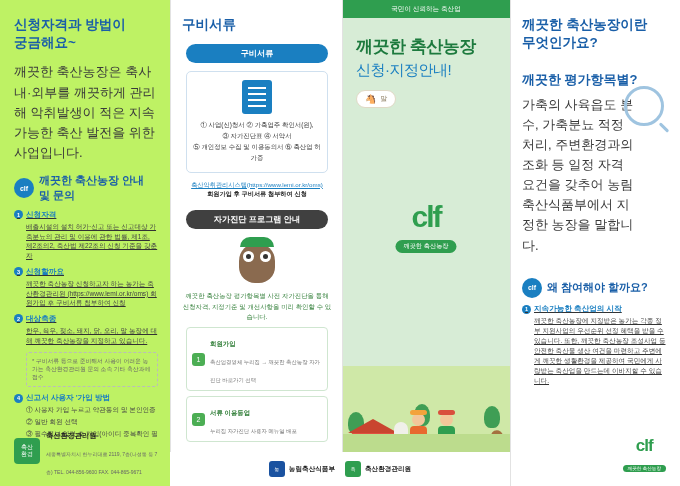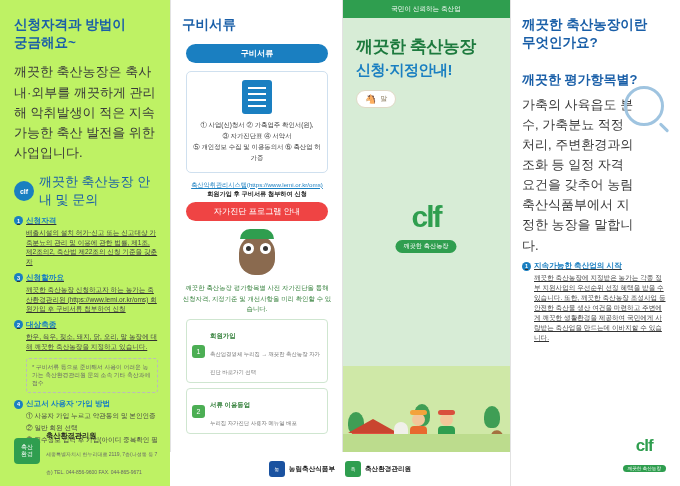--- a/index.html
+++ b/index.html
@@ -20,21 +20,21 @@
   .divider{position:absolute;top:0;bottom:0;width:1px;background:#e2e2e2;}
 
   h1.head{font-size:13.5px;line-height:1.35;margin:0 0 10px 0;font-weight:bold;color:#1a5fa8;}
   h1.head .sub{color:#1a5fa8;font-weight:bold;}
   .body-text{font-size:13px;line-height:1.55;color:#3a3a3a;}
 
   
   .sec-head{display:flex;align-items:center;gap:5px;margin:10px 0 6px;}
   .clf-badge{width:20px;height:20px;border-radius:50%;background:#1a7fc1;color:#fff;
     font-size:7px;font-weight:bold;display:flex;align-items:center;justify-content:center;flex:0 0 auto;}
-  .sec-title{font-size:13px;font-weight:normal;color:#1a5fa8;}
+  .sec-title{font-size:11px;font-weight:bold;color:#1a5fa8;}
 
   .item{margin:5px 0 4px;text-decoration:underline;}
   .item-title{font-size:7.6px;font-weight:bold;color:#1a7fc1;display:flex;gap:3px;align-items:baseline;}
   .num{display:inline-flex;width:9px;height:9px;border-radius:50%;background:#1a7fc1;color:#fff;
     font-size:5.6px;align-items:center;justify-content:center;flex:0 0 auto;margin-top:1px;}
   .item-body{font-size:6.6px;line-height:1.5;color:#444;margin:2px 0 0 12px;}
   .link{color:#1a7fc1;text-decoration:underline;word-break:break-all;}
 
   .note-box{border:1px dashed #bbb;border-radius:3px;padding:4px 5px;margin:6px 0 0 12px;font-size:5.8px;line-height:1.45;color:#666;}
 
@@ -52,41 +52,41 @@
   .blue-bar{background:#1a7fc1;color:#fff;text-align:center;font-size:8.2px;font-weight:bold;
     border-radius:11px;padding:4px 0;margin:10px 4px 8px;}
   .doc-box{border:1px solid #cfe0ef;border-radius:5px;padding:8px 6px;margin:0 4px;text-align:center;background:#fff;}
   .doc-ico{width:30px;height:34px;margin:0 auto 6px;background:#1a7fc1;border-radius:3px;position:relative;}
   .doc-ico:after{content:"";position:absolute;left:6px;right:6px;top:7px;height:2px;background:#fff;
     box-shadow:0 6px 0 #fff,0 12px 0 #fff,0 18px 0 #fff;}
   .doc-list{font-size:6.4px;line-height:1.7;color:#333;text-align:center;}
   .sys-line{font-size:6.2px;color:#1a7fc1;text-align:center;margin:7px 2px 0;line-height:1.5;}
   .sys-line .strong{color:#222;font-weight:bold;}
 
-  .green-bar{background:#ef4444;color:#fff;text-align:center;font-size:8.2px;font-weight:normal;
-    border-radius:11px;padding:4px 0;margin:4px 4px 8px;}
+  .green-bar{background:#404040;color:#fff;text-align:center;font-size:8.2px;font-weight:bold;
+    border-radius:11px;padding:4px 0;margin:12px 4px 8px;}
   .owl{width:42px;height:48px;margin:4px auto 6px;position:relative;}
   .owl-body{position:absolute;left:3px;top:6px;width:36px;height:40px;border-radius:18px 18px 16px 16px;background:#8a6a4f;}
   .owl-eye{position:absolute;top:14px;width:11px;height:11px;border-radius:50%;background:#fff;}
   .owl-eye.l{left:7px;}.owl-eye.r{right:7px;}
   .owl-eye:after{content:"";position:absolute;left:3px;top:3px;width:5px;height:5px;border-radius:50%;background:#333;}
   .owl-cap{position:absolute;left:4px;top:0;width:34px;height:10px;background:#2f9e4f;border-radius:10px 10px 0 0;}
   .center-txt{font-size:6.4px;line-height:1.6;color:#2f7d36;text-align:center;}
   .step{display:flex;align-items:center;gap:5px;border:1px solid #cfe6d0;border-radius:4px;padding:4px 5px;margin:5px 4px;}
   .step-no{width:13px;height:13px;border-radius:3px;background:#4cae54;color:#fff;font-size:7px;
     display:flex;align-items:center;justify-content:center;flex:0 0 auto;}
   .step-t{font-size:6.4px;font-weight:bold;color:#2f7d36;}
   .step-d{font-size:5.4px;color:#777;}
 
   
   .cover-top{background:#2f9e4f;height:18px;display:flex;align-items:center;justify-content:center;}
   .cover-tag{font-size:6.6px;color:#fff;}
   .cover-inner{padding:18px 14px 0;}
   .cover-title{font-size:17px;font-weight:bold;color:#1d7a3e;line-height:1.25;letter-spacing:-0.5px;}
-  .cover-sub{font-size:15px;font-weight:bold;color:#1a7fc1;margin-top:4px;letter-spacing:-0.5px;}
+  .cover-sub{font-size:15px;font-weight:normal;color:#1a7fc1;margin-top:4px;letter-spacing:-0.5px;}
   .horse-chip{margin-top:10px;display:inline-flex;align-items:center;gap:4px;background:#fff;border:1px solid #e0d9c6;
     border-radius:12px;padding:3px 8px;}
   .horse-chip .h{font-size:9px;}
   .horse-chip .t{font-size:7px;color:#8a7b5e;}
   .clf-logo{position:absolute;left:50%;transform:translateX(-50%);top:200px;text-align:center;}
   .clf-logo .big{font-size:30px;font-weight:bold;color:#2f9e4f;letter-spacing:-2px;}
   .clf-logo .pill{margin-top:3px;background:#2f9e4f;color:#fff;font-size:6.2px;border-radius:9px;padding:2px 8px;display:inline-block;}
   .ground{position:absolute;left:0;right:0;bottom:0;height:120px;background:#cfe8a7;}
   .ground:after{content:"";position:absolute;left:0;right:0;bottom:0;height:52px;background:#bcdc8d;}
   .barn{position:absolute;left:10px;bottom:20px;width:42px;height:34px;background:#e04f3f;}
@@ -287,20 +287,24 @@
     <h1 class="head">
       <span>깨끗한 축산농장이란</span><br>
       <span class="sub">무엇인가요?</span>
     </h1>
 
     <div class="magnifier"></div>
 
     <div class="body-text" style="margin-top:18px;font-weight:bold;color:#1a5fa8;">깨끗한 평가항목별?</div>
     <div class="body-text" style="margin-top:4px;width:112px;">가축의 사육읍도 분수, 가축분뇨 적정 처리, 주변환경과의 조화 등 일정 자격 요건을 갖추어 농림축산식품부에서 지정한 농장을 말합니다.</div>
 
+    <div class="sec-head" style="margin-top:22px;">
+      <span class="clf-badge">clf</span>
+      <span class="sec-title">왜 참여해야 할까요?</span>
+    </div>
 
     <div class="item">
       <div class="item-title">
         <span class="num">1</span>
         <span>지속가능한 축산업의 시작</span>
       </div>
       <div class="item-body">깨끗한 축산농장에 지정받은 농가는 각종 정부 지원사업의 우선순위 선정 혜택을 받을 수 있습니다. 또한, 깨끗한 축산농장 조성사업 등 안전한 축산물 생산 여건을 마련하고 주변에게 깨끗한 생활환경을 제공하여 국민에게 사랑받는 축산업을 만드는데 이바지할 수 있습니다.</div>
     </div>
 
     <div class="clf-foot">

